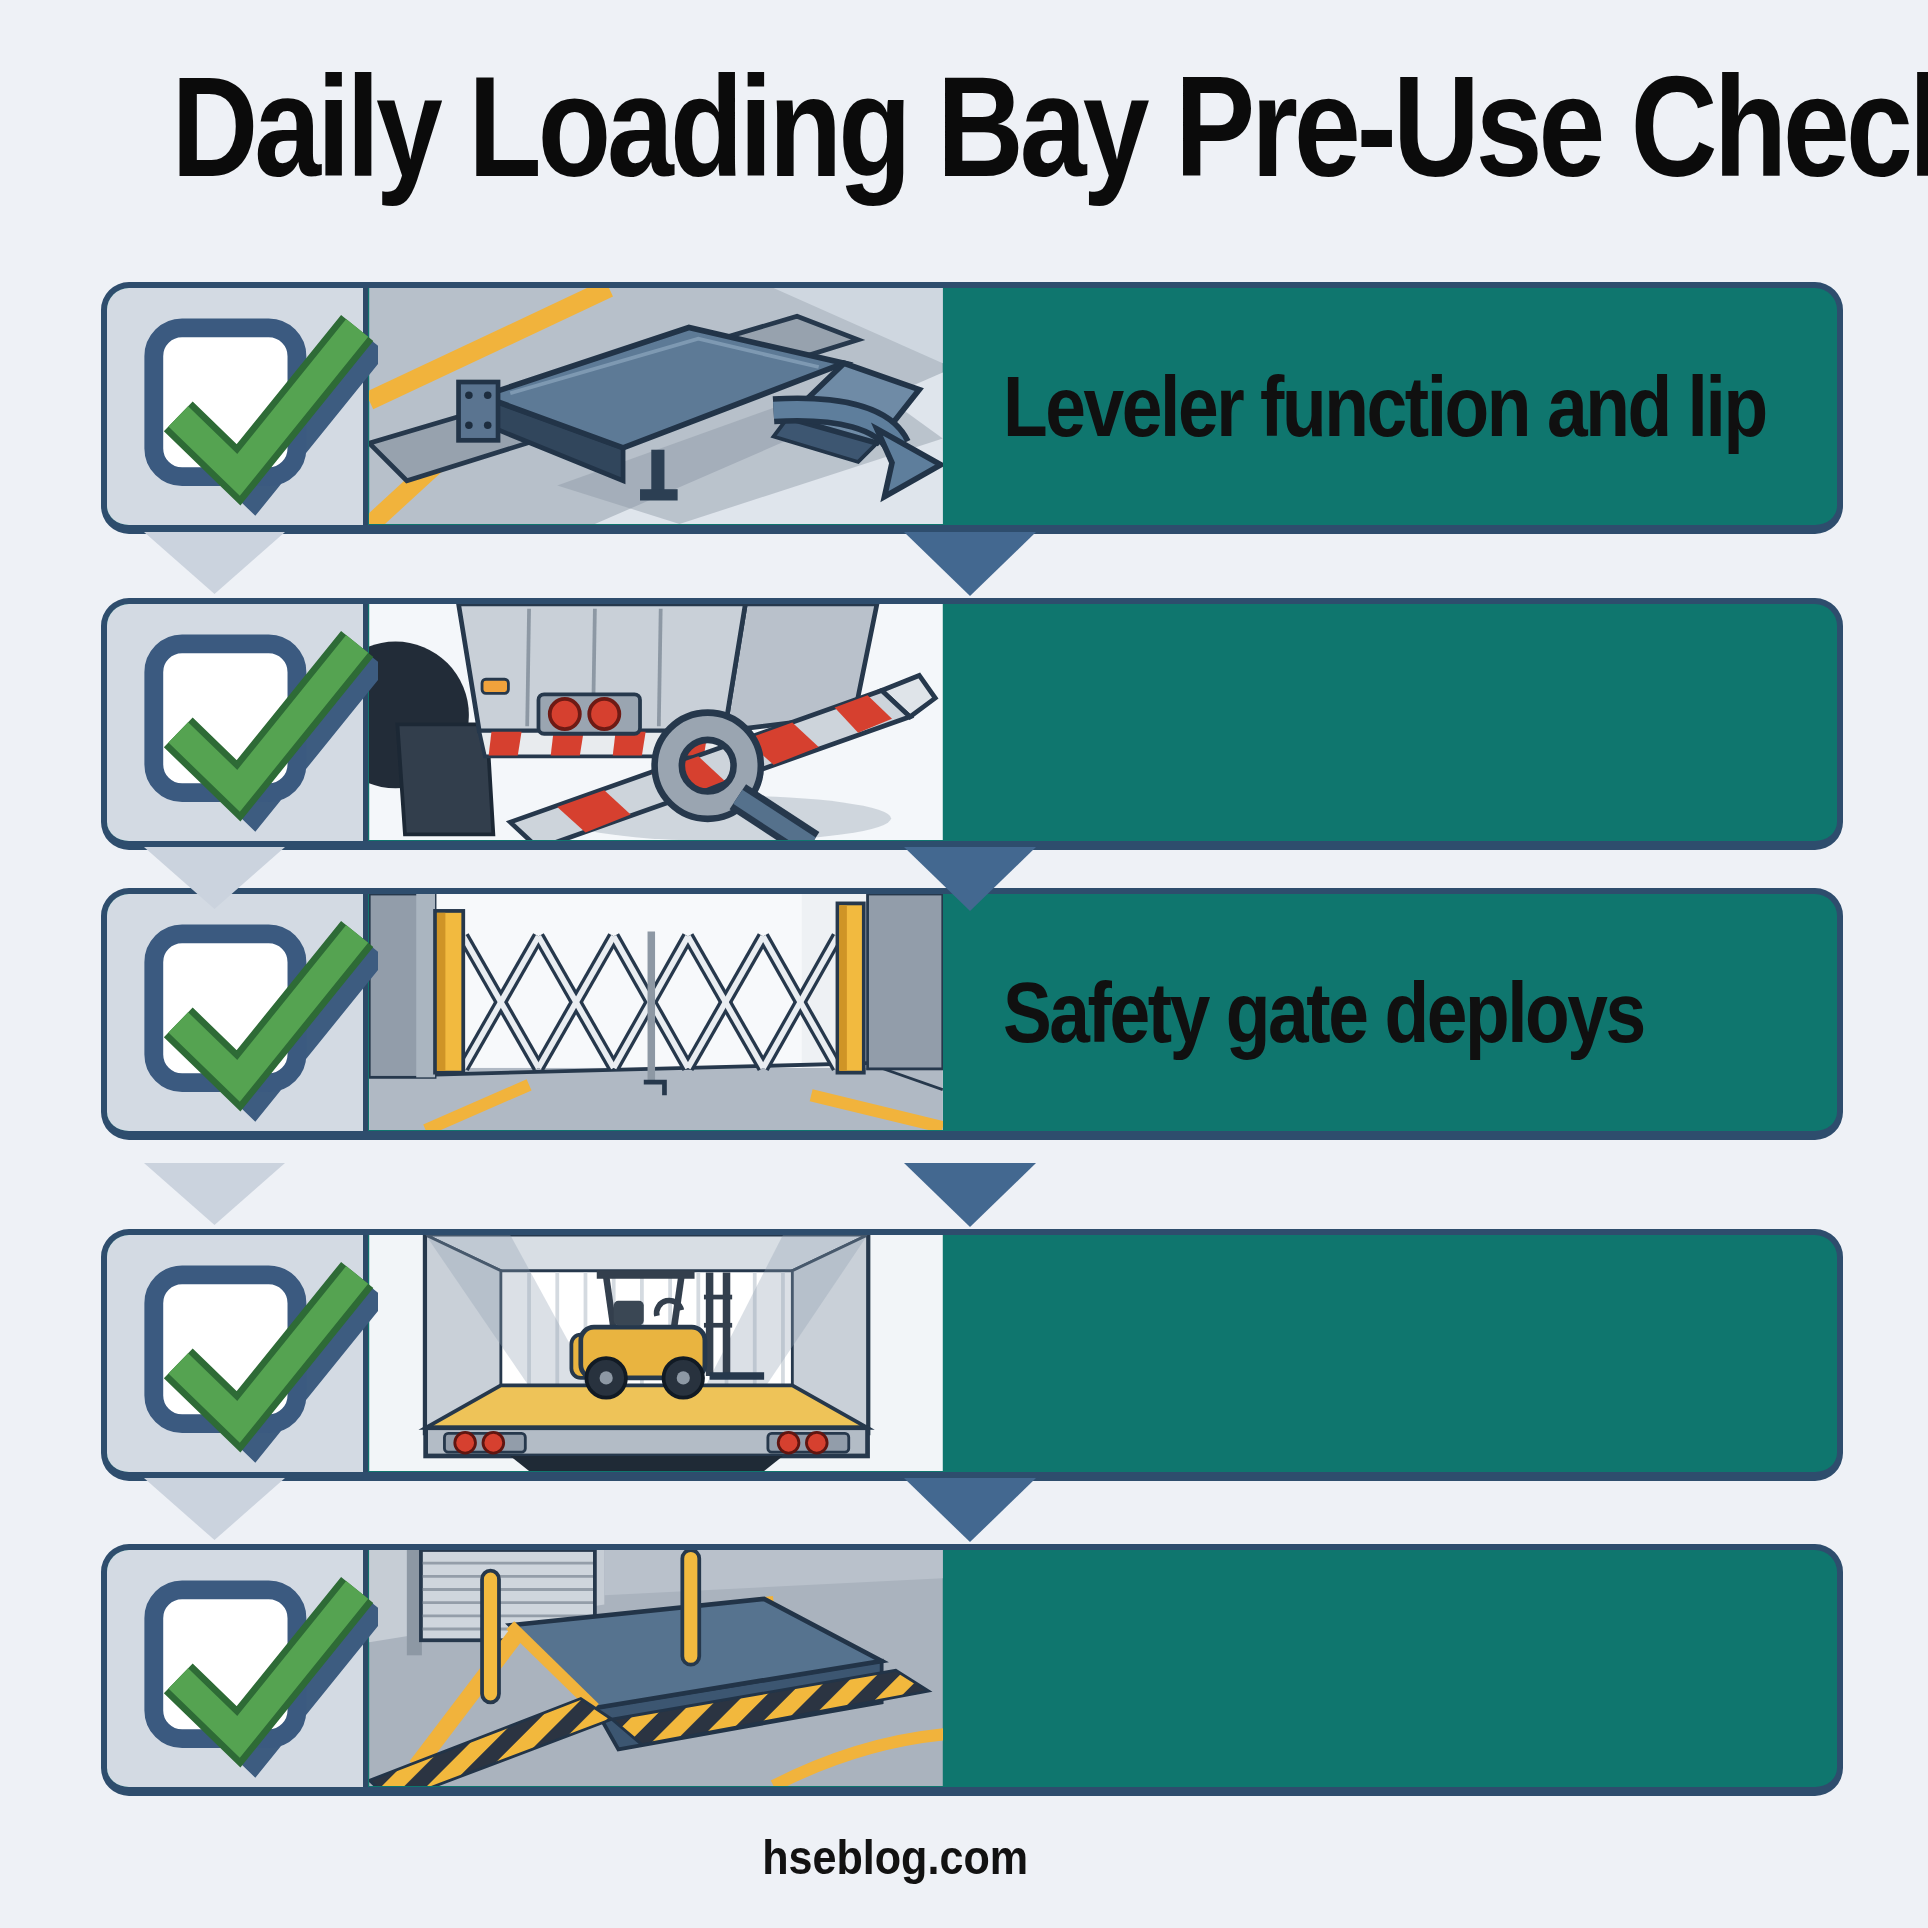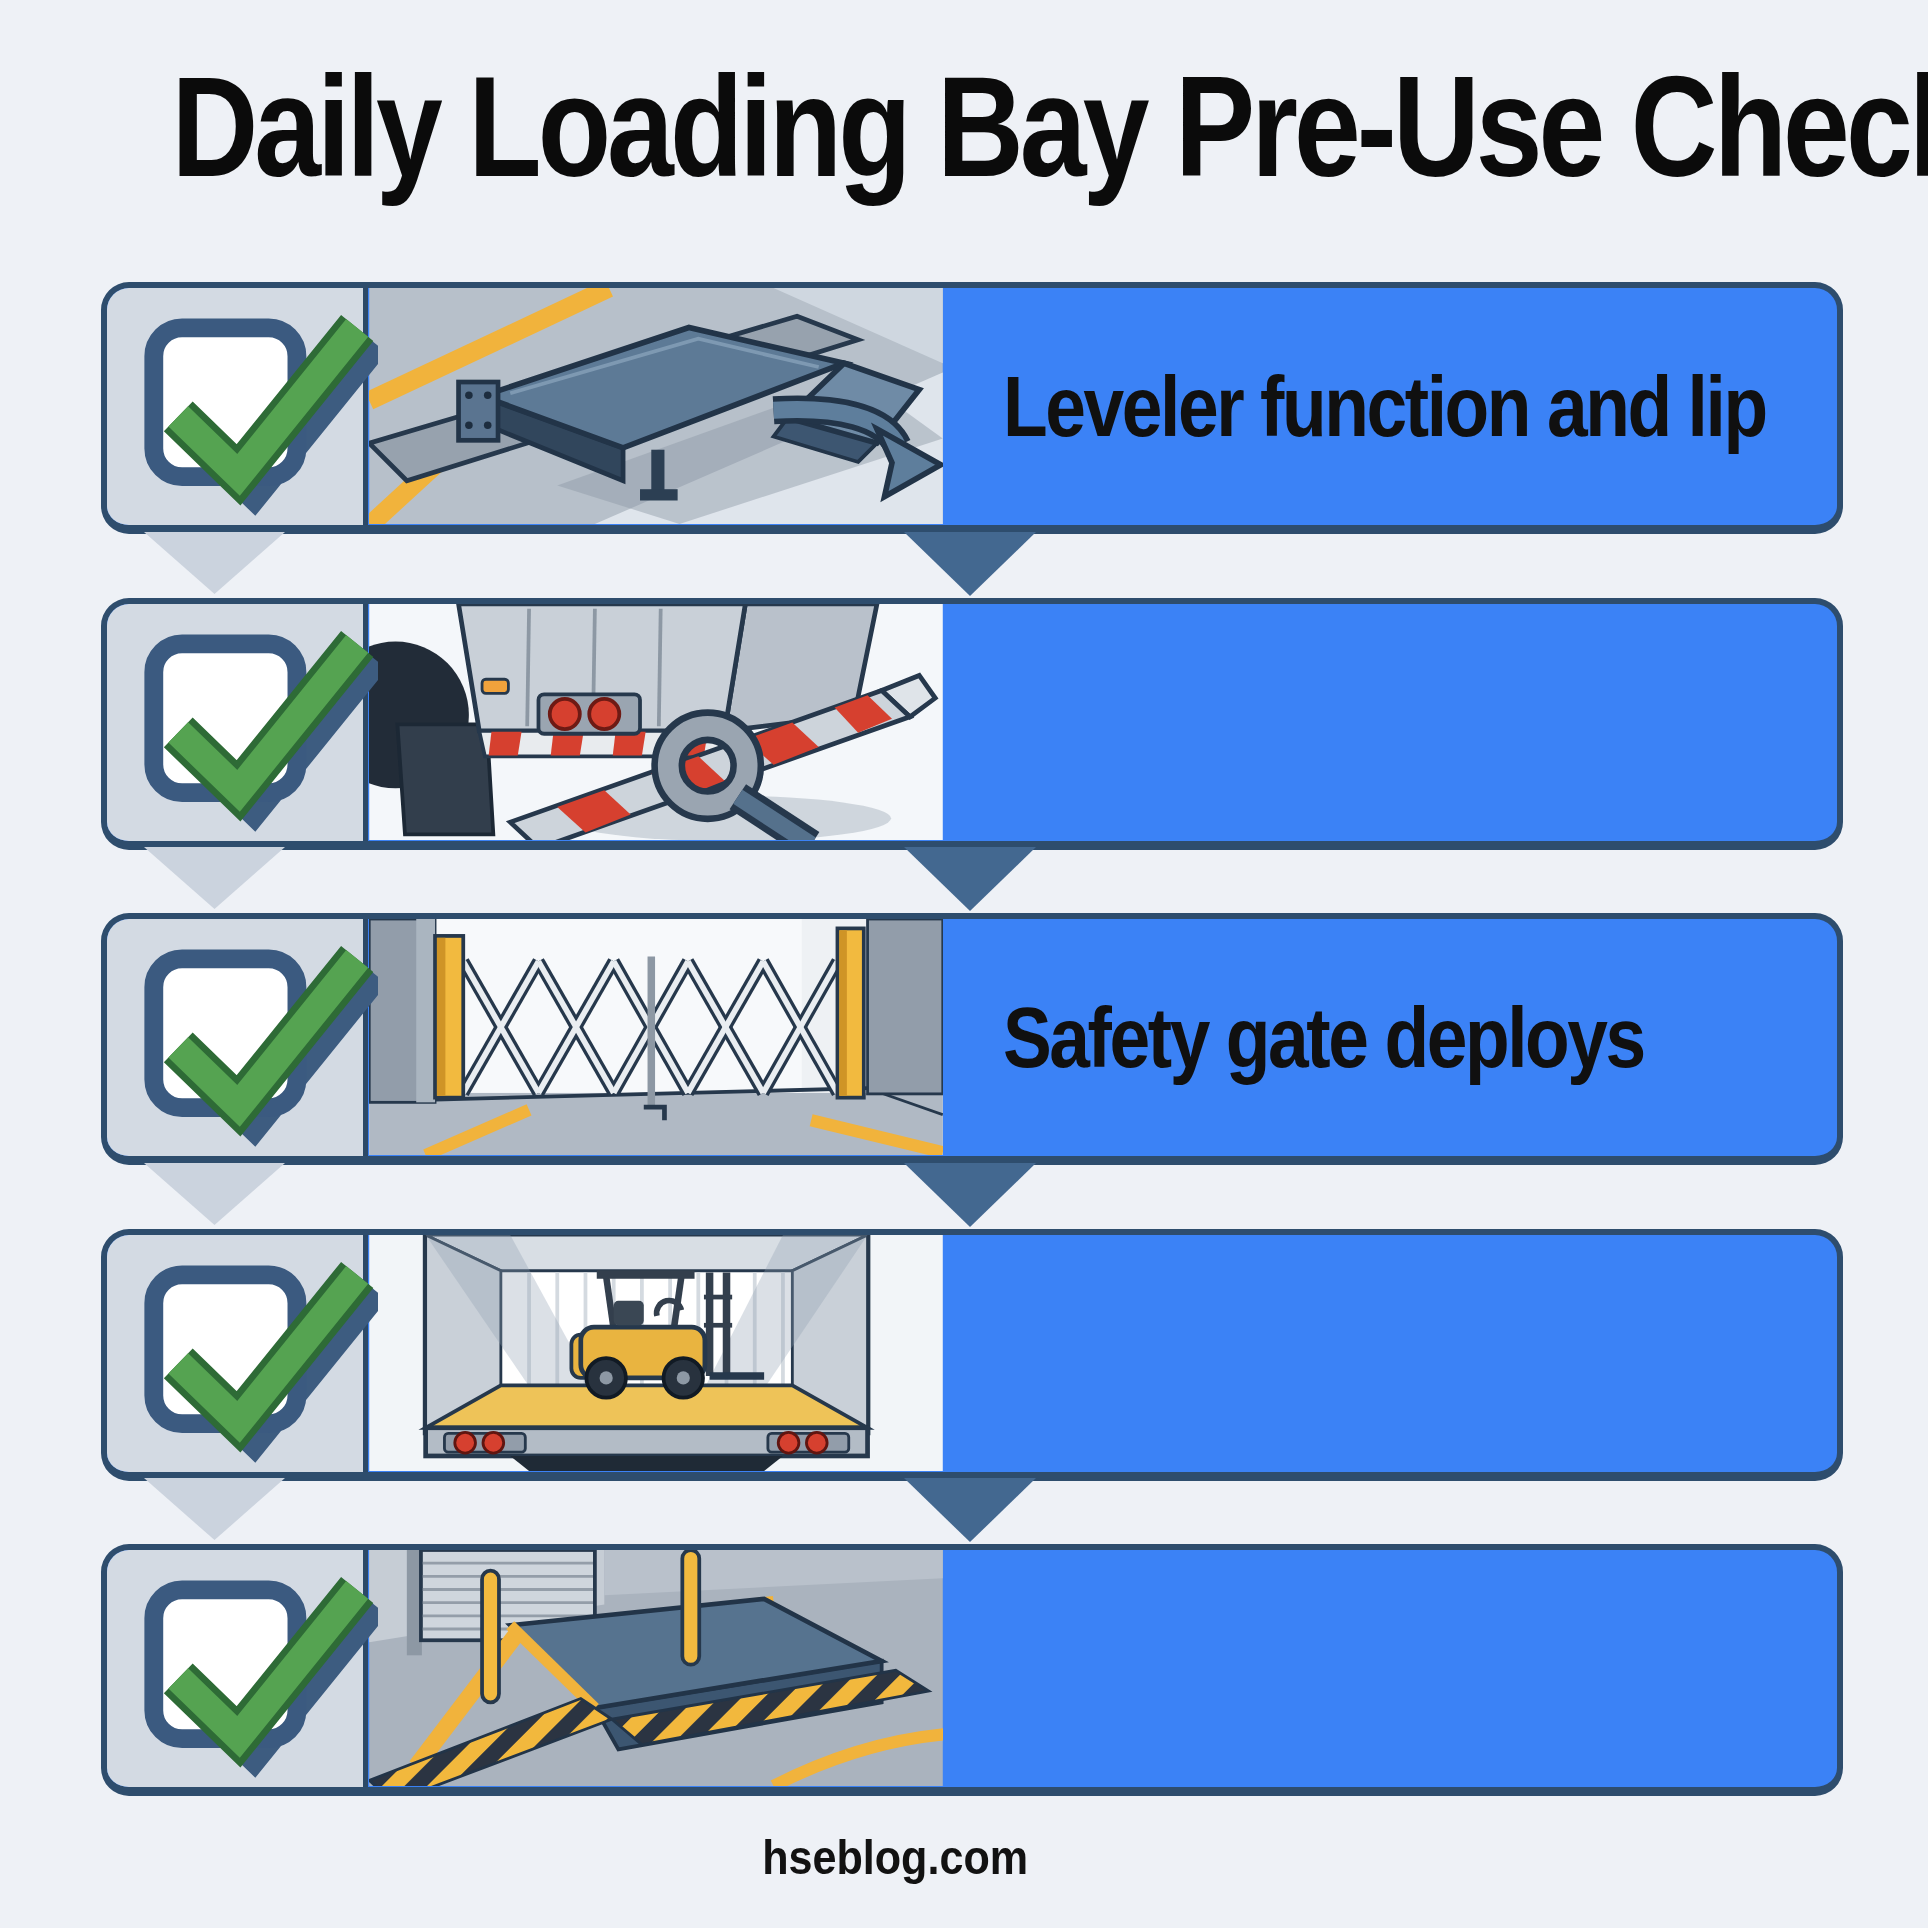--- a/index.html
+++ b/index.html
@@ -9,23 +9,23 @@
     font-family:"Liberation Sans", sans-serif;
   }
   .title-wrap{position:absolute;top:45px;left:0;width:1928px;text-align:center;}
   .title{
     display:inline-block;font-weight:bold;font-size:143px;letter-spacing:-4.7px;
     color:#0b0b0b;white-space:nowrap;transform:scaleX(.84);transform-origin:center;
   }
   .card{
     position:absolute;left:101px;width:1742px;height:252px;box-sizing:border-box;
     border:6.6px solid #2e4d6d;border-bottom-width:9.4px;border-radius:28px;
-    background:#3b82f6;overflow:hidden;
-  }
-  .r0{top:282px}.r1{top:598px}.r2{top:913px}.r3{top:1229px}.r4{top:1544px}
+    background:#0f766e;overflow:hidden;
+  }
+  .r0{top:282px}.r1{top:598px}.r2{top:888px}.r3{top:1229px}.r4{top:1544px}
   .panel-check{
     position:absolute;left:0;top:0;bottom:0;width:256px;background:#d3dae3;
     border-right:5.6px solid #2c4967;
   }
   .checkbox-svg{position:absolute;left:26px;top:50%;transform:translateY(-50%);}
   .panel-illus{position:absolute;left:262px;top:0;bottom:0;width:574px;overflow:hidden;}
   .panel-text{
     position:absolute;left:896px;right:15px;top:0;bottom:0;
     display:flex;align-items:center;
   }

